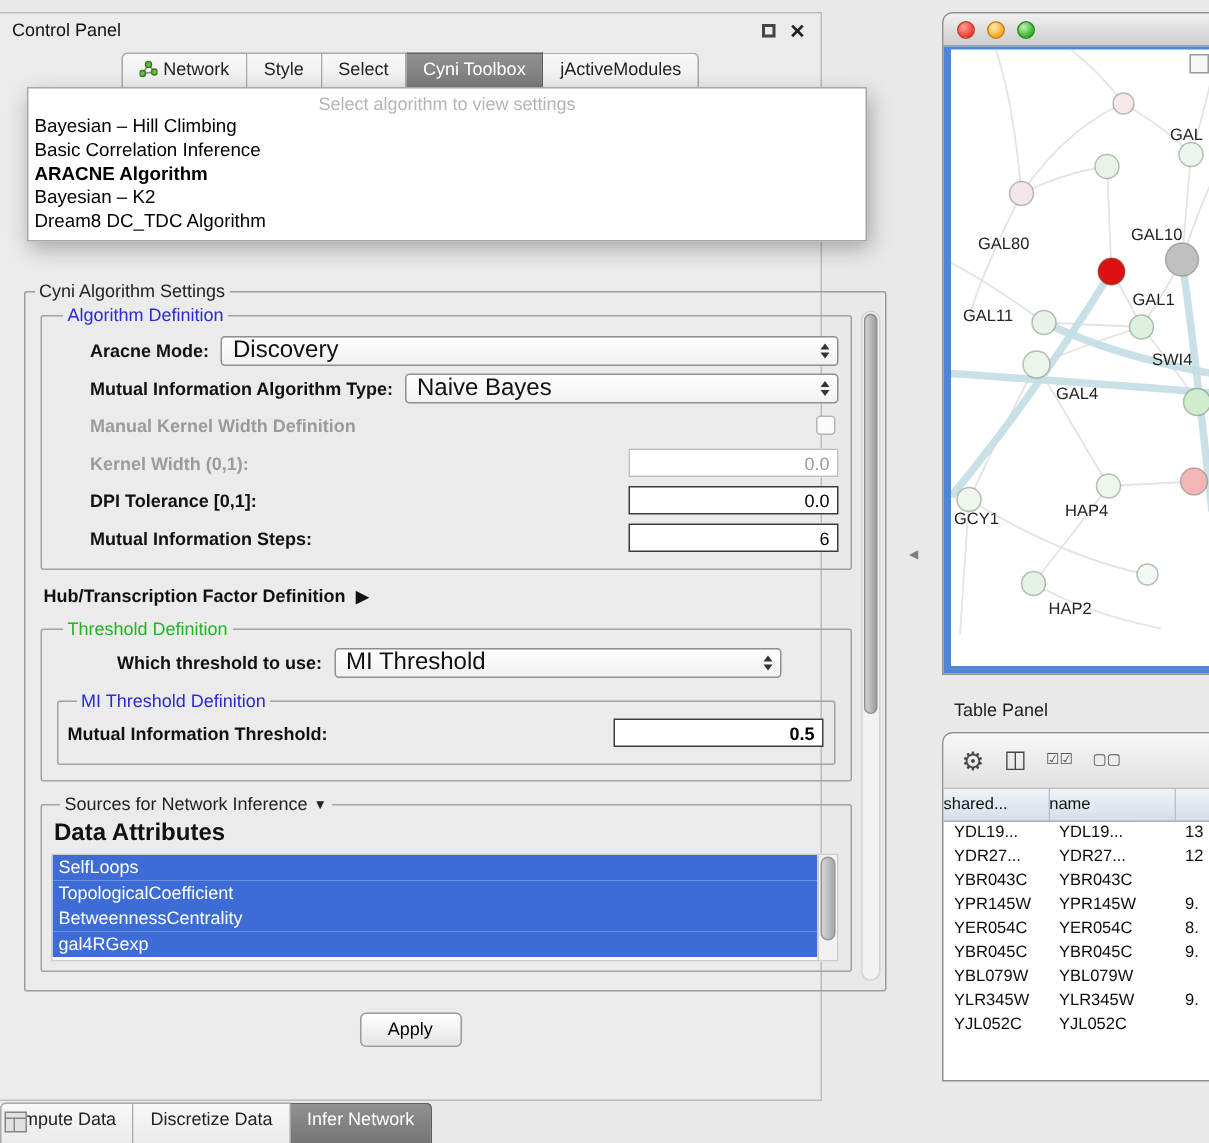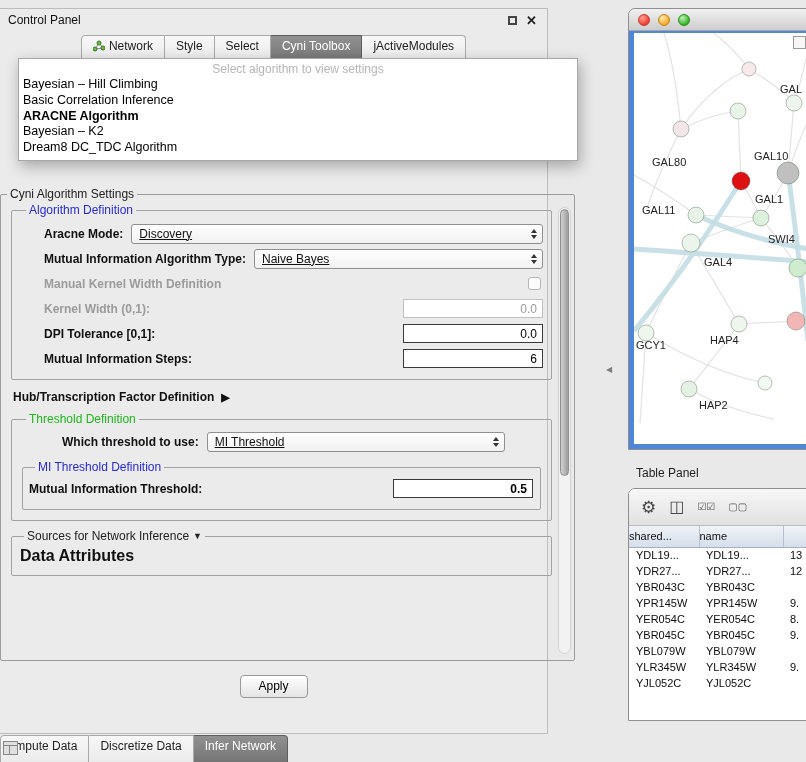--- a/index.html
+++ b/index.html
@@ -25,36 +25,36 @@
     box-shadow:2px 5px 14px rgba(0,0,0,.30);z-index:20;padding:2px 0 4px;}
   .dd-placeholder{text-align:center;color:#b5b5b5;font-size:12px;line-height:16px;}
   .dd-item{font-size:12.5px;line-height:15.8px;padding:0 4px;color:#000;white-space:nowrap;}
   .dd-selected{font-weight:bold;}
 
   fieldset{border:1px solid #a2a2a2;border-radius:2px;}
   legend{font-size:12px;padding:0 3px;margin-left:6px;color:#222;}
   legend.blue{color:#2a2ad0;}
   legend.green{color:#1eb51e;}
 
-  .settings-group{position:absolute;left:0;top:178px;width:575px;height:474px;border:1px solid #9c9c9c;}
+  .settings-group{position:absolute;left:16px;top:178px;width:575px;height:474px;border:1px solid #9c9c9c;}
   .settings-content{margin:0 22px 0 10px;}
 
   .v-scrollbar{position:absolute;right:3px;top:6px;bottom:6px;width:13px;background:#f2f2f2;
     border:1px solid #d2d2d2;border-radius:7px;}
   .v-thumb{position:absolute;left:1px;right:1px;top:1px;height:60%;
     background:linear-gradient(90deg,#d2d2d2,#9d9d9d);border:1px solid #8d8d8d;border-radius:6px;}
 
   .fld-algo{margin-top:2px;padding:4px 8px 8px;}
   .setting-row{display:flex;align-items:center;height:25px;margin-left:24px;}
   .setting-label{font-weight:bold;font-size:12px;white-space:nowrap;}
   .disabled-label{color:#9b9b9b;}
   .combo{flex:1;margin-left:8px;height:20px;background:linear-gradient(#ffffff,#f1f1f1);
     border:1px solid #8f8f8f;border-radius:3px;display:flex;align-items:center;padding:0 5px 0 7px;}
   .combo.fixed{flex:none;width:298px;}
-  .combo-value{flex:1;font-size:12px;text-decoration:underline;}
+  .combo-value{flex:1;font-size:16px;}
   .combo-arrows{display:flex;flex-direction:column;gap:2px;align-items:center;}
   .tri-up{width:0;height:0;border-left:3.5px solid transparent;border-right:3.5px solid transparent;border-bottom:4px solid #333;}
   .tri-down{width:0;height:0;border-left:3.5px solid transparent;border-right:3.5px solid transparent;border-top:4px solid #333;}
   .num-field{width:140px;height:19px;margin-left:auto;border:1px solid #3a3a3a;background:#fff;
     font:12px "Liberation Sans",sans-serif;text-align:right;padding:0 5px;color:#000;}
   .num-field.disabled{border-color:#c0c0c0;color:#9b9b9b;}
   .checkbox{width:13px;height:13px;border:1px solid #b5b5b5;border-radius:3px;background:#fbfbfb;
     margin-left:auto;margin-right:2px;}
 
   .hub-row{display:flex;align-items:center;gap:7px;margin:10px 0 2px 2px;font-weight:bold;font-size:12px;}
@@ -253,20 +253,31 @@
             <input class="num-field" readonly="" value="0.5" style="">
           </div>
         </fieldset>
       </fieldset>
 
       <fieldset class="fld-sources">
         <legend>
           <span>Sources for Network Inference</span><span class="sources-caret">▼</span>
         </legend>
         <div class="attrs-label">Data Attributes</div>
+        <div class="attr-list">
+          <div id="attr-list">
+              <div class="attr-item">SelfLoops</div>
+              <div class="attr-item">TopologicalCoefficient</div>
+              <div class="attr-item">BetweennessCentrality</div>
+              <div class="attr-item">gal4RGexp</div>
+            </div>
+          <div class="attr-scroll">
+            <div class="attr-thumb"></div>
+          </div>
+        </div>
       </fieldset>
     </div>
   </fieldset>
 
   <button class="apply-btn">Apply</button>
 
   <div class="bottom-tabs" id="bottom-tabs">
       <div class="seg">
         <span>Impute Data</span>
       </div>

